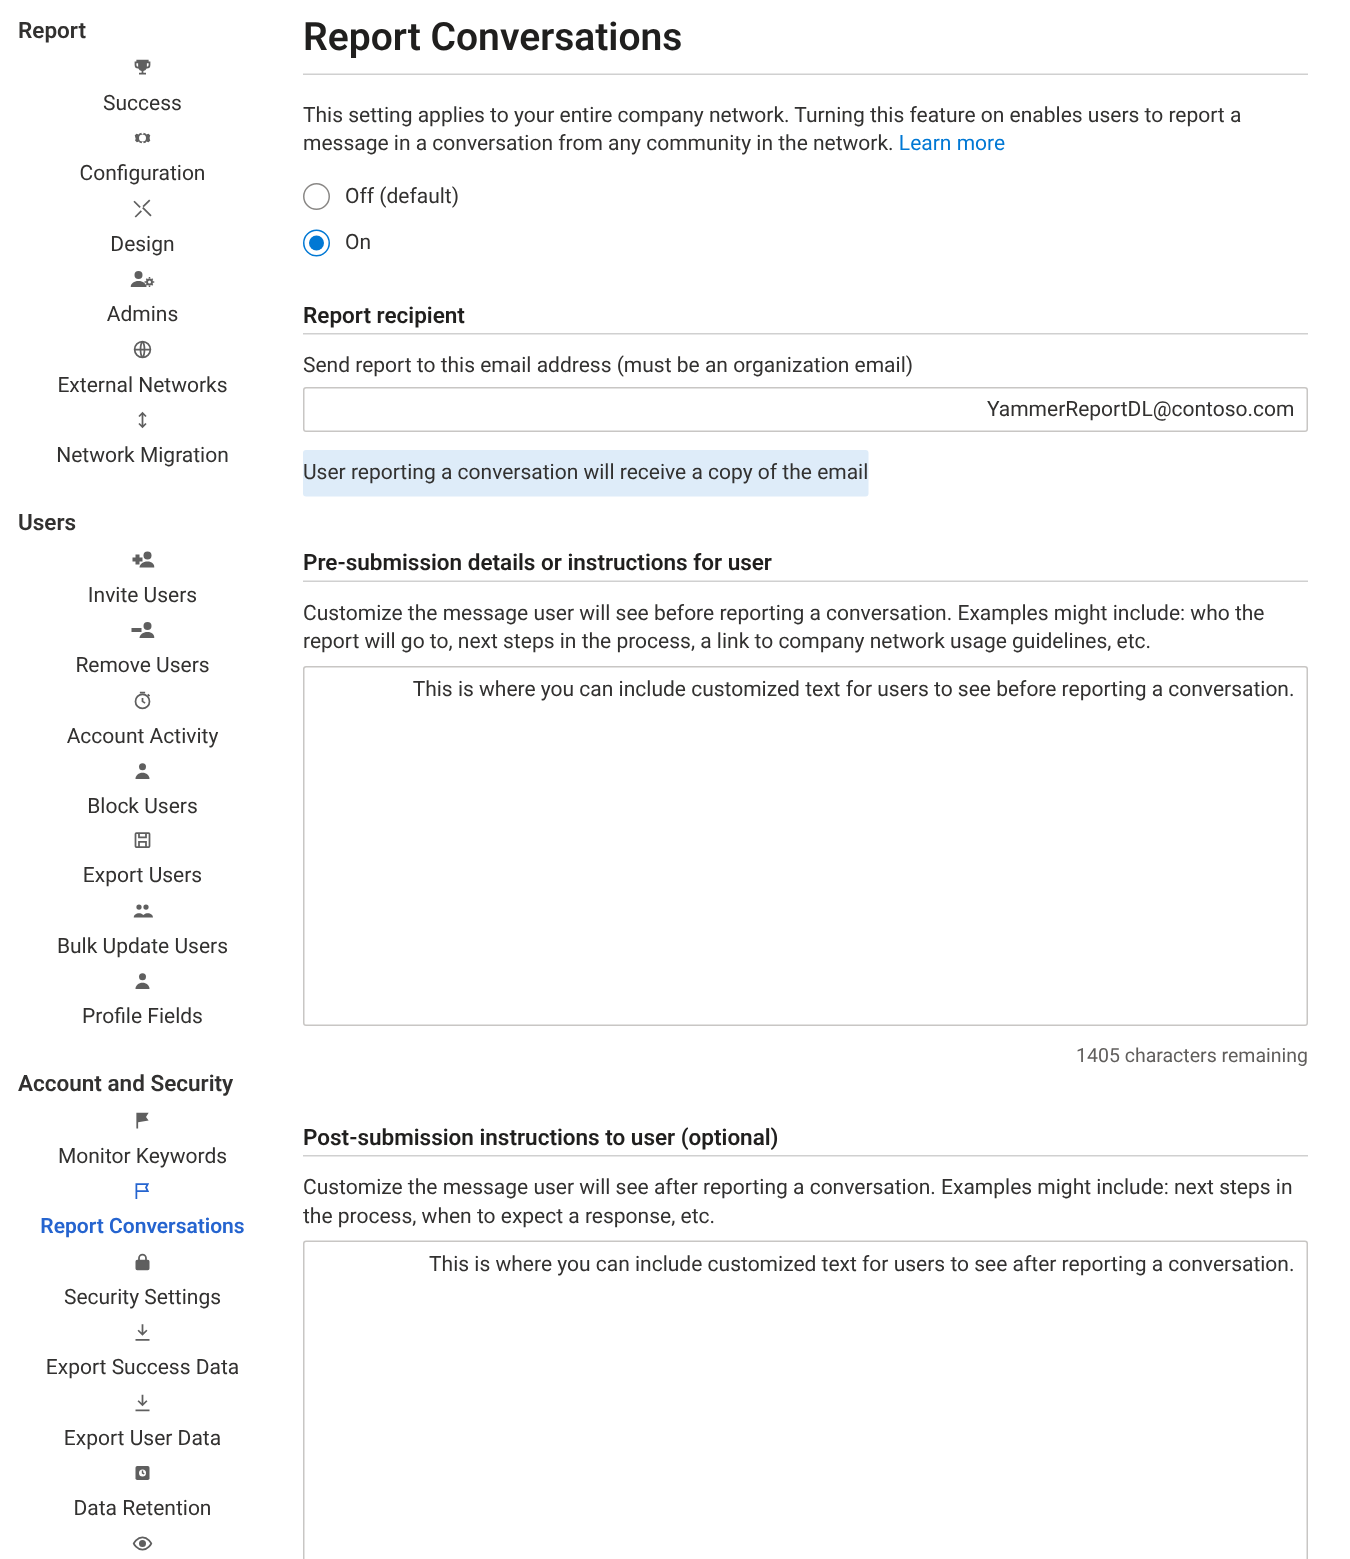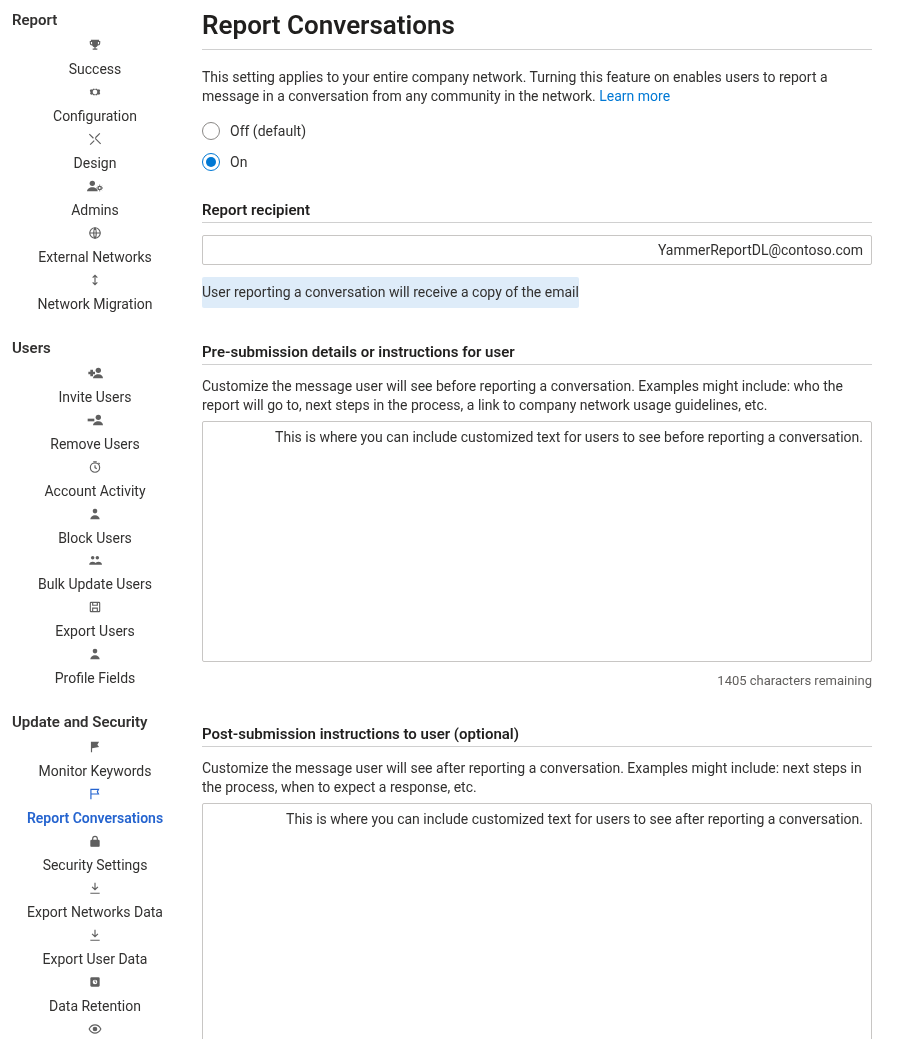--- a/index.html
+++ b/index.html
@@ -186,50 +186,50 @@
         <span class="icon">
           <svg width="14" height="14" viewBox="0 0 24 24" fill="currentColor">
               <circle cx="12" cy="7" r="4"></circle>
               <path d="M4 21c0-4 3.6-7 8-7s8 3 8 7H4Z"></path>
             </svg>
         </span>
         <span>Block Users</span>
       </div>
       <div class="side-item">
         <span class="icon">
+          <svg width="14" height="14" viewBox="0 0 24 24" fill="none" stroke="currentColor" stroke-width="2">
+              <rect x="4" y="4" width="16" height="16" rx="1"></rect>
+              <path d="M8 4v5h8V4M8 20v-6h8v6"></path>
+            </svg>
+        </span>
+        <span>Export Users</span>
+      </div>
+      <div class="side-item">
+        <span class="icon">
           <svg width="14" height="14" viewBox="0 0 24 24" fill="currentColor">
               <circle cx="8" cy="8" r="3"></circle>
               <circle cx="16" cy="8" r="3"></circle>
               <path d="M2 20c0-3 2.7-5 6-5s6 2 6 5H2Zm10 0c0-3 2.7-5 6-5s6 2 6 5H12Z"></path>
             </svg>
         </span>
         <span>Bulk Update Users</span>
       </div>
       <div class="side-item">
         <span class="icon">
-          <svg width="14" height="14" viewBox="0 0 24 24" fill="none" stroke="currentColor" stroke-width="2">
-              <rect x="4" y="4" width="16" height="16" rx="1"></rect>
-              <path d="M8 4v5h8V4M8 20v-6h8v6"></path>
-            </svg>
-        </span>
-        <span>Export Users</span>
-      </div>
-      <div class="side-item">
-        <span class="icon">
           <svg width="14" height="14" viewBox="0 0 24 24" fill="currentColor">
               <circle cx="12" cy="7" r="4"></circle>
               <path d="M4 21c0-4 3.6-7 8-7s8 3 8 7H4Z"></path>
             </svg>
         </span>
         <span>Profile Fields</span>
       </div>
     </div>
 
     <div class="side-group">
-      <div class="side-group-title">Update and Security</div>
+      <div class="side-group-title">Account and Security</div>
 
       <div class="side-item">
         <span class="icon">
           <svg width="14" height="14" viewBox="0 0 24 24" fill="currentColor">
               <path d="M5 3v18h2v-7l12-2-3-4 3-5H7V3H5Z"></path>
             </svg>
         </span>
         <span>Monitor Keywords</span>
       </div>
       <div class="side-item selected">
@@ -248,21 +248,21 @@
             </svg>
         </span>
         <span>Security Settings</span>
       </div>
       <div class="side-item">
         <span class="icon">
           <svg width="14" height="14" viewBox="0 0 24 24" fill="none" stroke="currentColor" stroke-width="2">
               <path d="M12 3v12m-5-5 5 5 5-5M4 21h16"></path>
             </svg>
         </span>
-        <span>Export Networks Data</span>
+        <span>Export Success Data</span>
       </div>
       <div class="side-item">
         <span class="icon">
           <svg width="14" height="14" viewBox="0 0 24 24" fill="none" stroke="currentColor" stroke-width="2">
               <path d="M12 3v12m-5-5 5 5 5-5M4 21h16"></path>
             </svg>
         </span>
         <span>Export User Data</span>
       </div>
       <div class="side-item">
@@ -303,20 +303,21 @@
       </div>
       <div class="radio-row">
         <span class="radio selected"></span>
         <span>On</span>
       </div>
     </div>
 
     <div class="section">
       <div class="section-title">Report recipient</div>
       <hr class="section-rule">
+      <label class="field-label">Send report to this email address (must be an organization email)</label>
       <input type="text" class="line" value="YammerReportDL@contoso.com" style="">
       <div class="info-box">User reporting a conversation will receive a copy of the email</div>
     </div>
 
     <div class="section">
       <div class="section-title">Pre-submission details or instructions for user</div>
       <hr class="section-rule">
       <p class="desc" style="margin-bottom:6px">Customize the message user will see before reporting a conversation. Examples might include: who the report will go to, next steps in the process, a link to company network usage guidelines, etc.</p>
       <textarea class="line" rows="12" style="">This is where you can include customized text for users to see before reporting a conversation.</textarea>
       <div class="char-count">1405 characters remaining</div>

